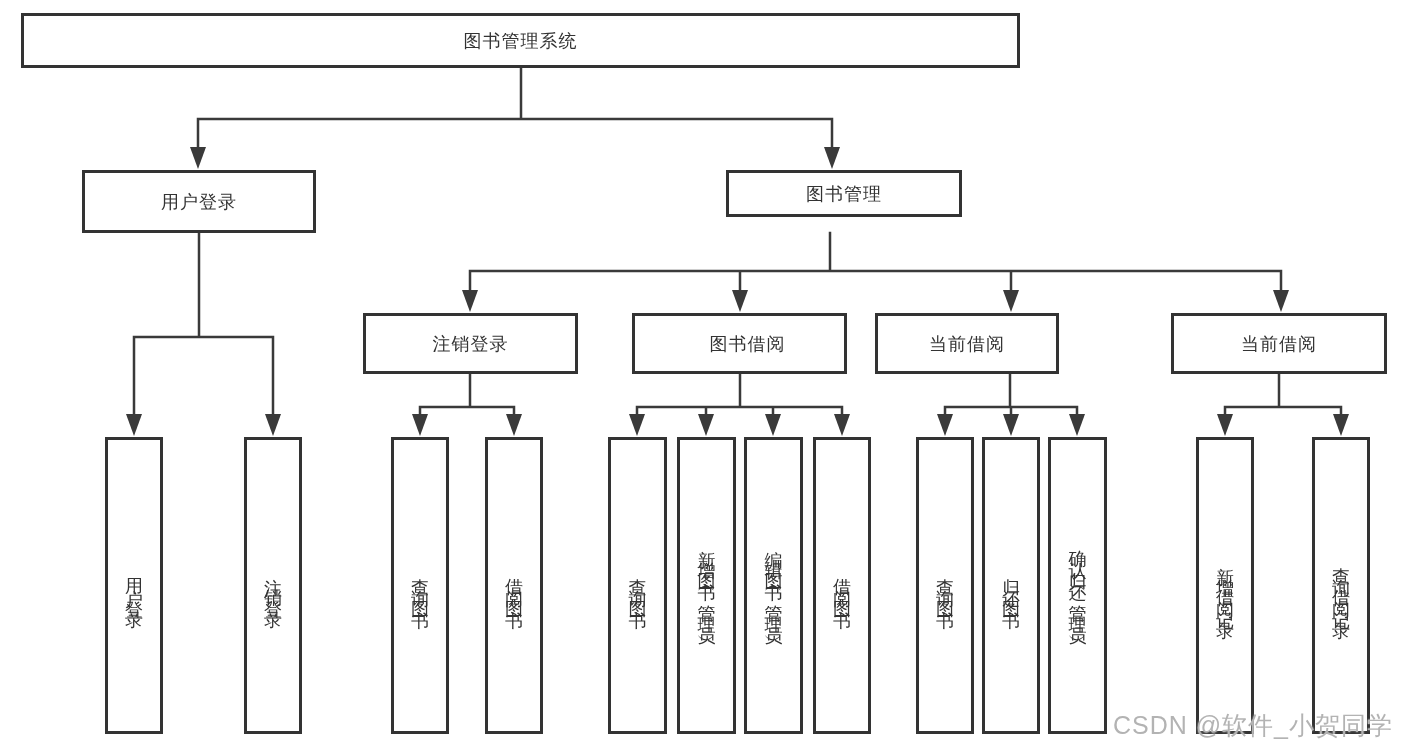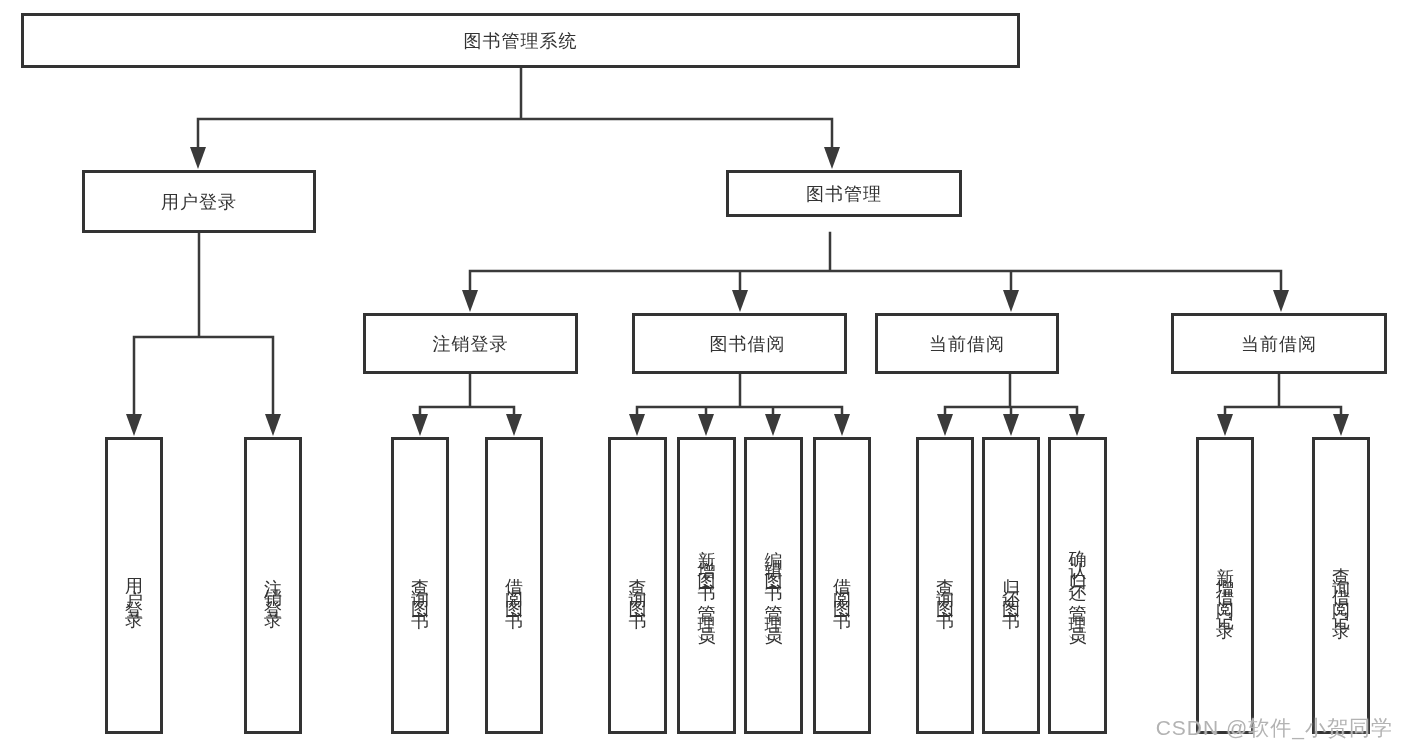--- a/index.html
+++ b/index.html
@@ -56,21 +56,21 @@
     text-orientation: mixed;
     font-size: 18px;
     letter-spacing: 11px;
     line-height: 1;
   }
 
   .watermark {
     position: absolute;
     right: 12px;
     bottom: 5px;
-    font-size: 21px;
+    font-size: 25px;
     letter-spacing: 1px;
     color: var(--watermark);
     z-index: 5;
     text-shadow: 0 0 2px rgba(255,255,255,0.9);
     white-space: nowrap;
   }
 </style>
 </head>
 <body>
 

